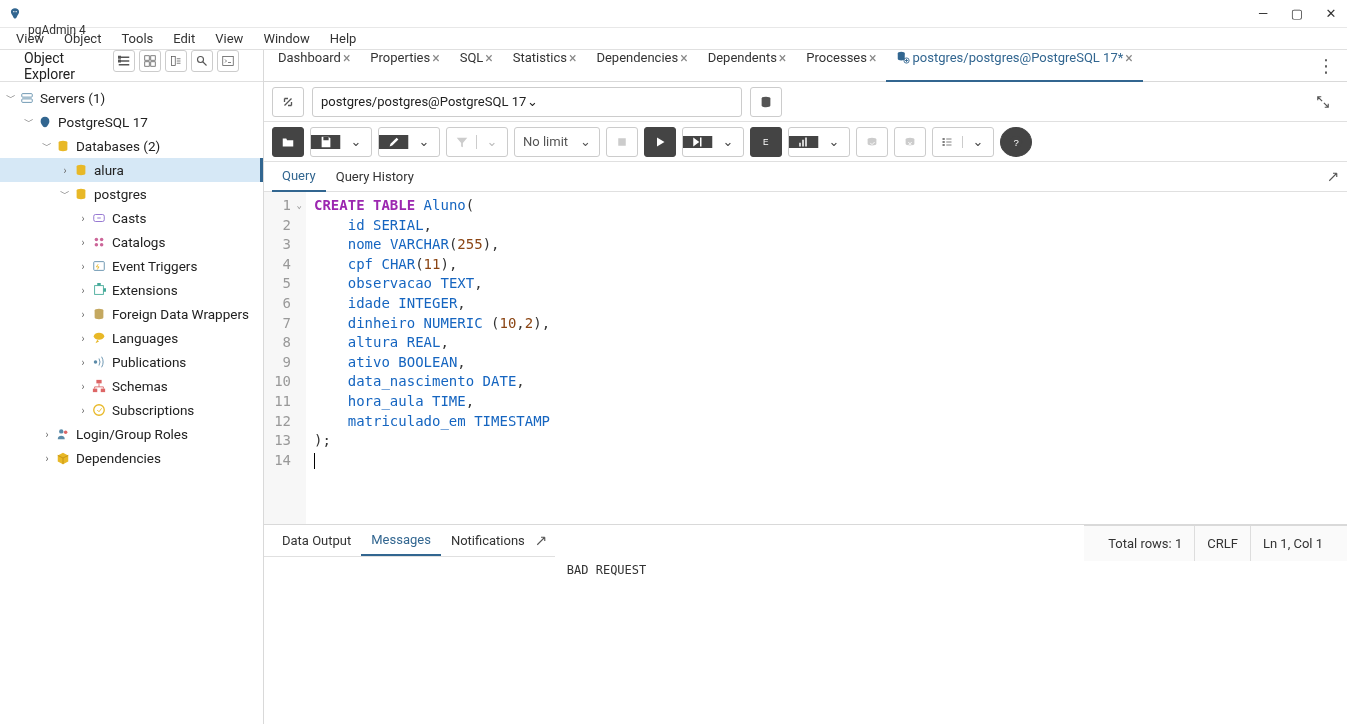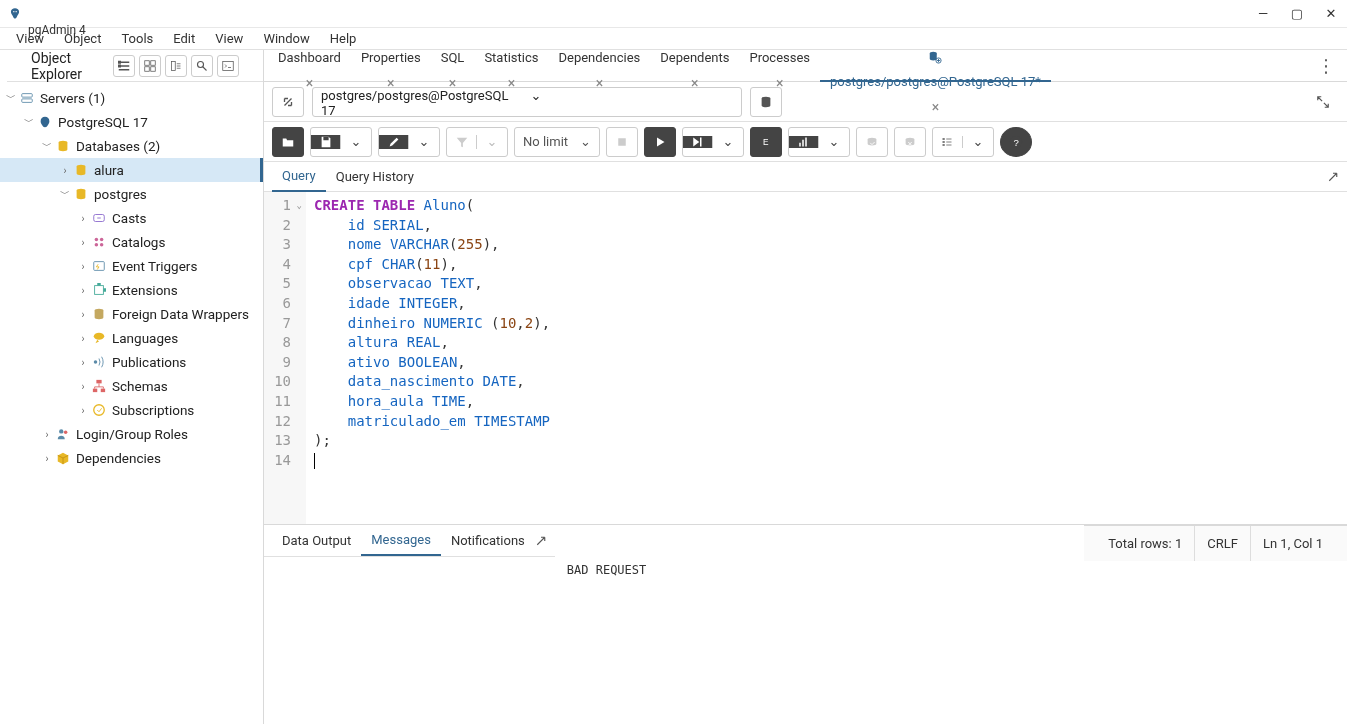--- a/index.html
+++ b/index.html
@@ -6,39 +6,39 @@
 body { font-family: -apple-system, BlinkMacSystemFont, "Segoe UI", Roboto, sans-serif; font-size: 13px; color: #222; background: #fff; overflow: hidden; width: 1347px; height: 724px; }
 .titlebar { height: 28px; display: flex; align-items: center; padding: 0 8px; border-bottom: 1px solid #e8e8e8; }
 .titlebar .logo { width: 14px; height: 14px; margin-right: 6px; color: #326690; }
 .titlebar .title { flex: 1; font-size: 12px; color: #333; margin-top: 33px; }
 .titlebar .winbtns { display: flex; gap: 18px; }
 .titlebar .winbtns span { width: 16px; text-align: center; color: #333; cursor: pointer; }
 .menubar { height: 22px; display: flex; align-items: center; padding: 0 8px; gap: 4px; border-bottom: 1px solid #e0e0e0; background: #fff; font-size: 13px; }
 .menubar span { padding: 2px 8px; cursor: pointer; color: #333; }
 .main { display: flex; height: calc(100% - 50px); }
 .sidebar { width: 264px; border-right: 1px solid #d9d9d9; display: flex; flex-direction: column; background: #fff; }
-.sidebar-head { height: 32px; display: flex; align-items: center; padding: 0 24px; border-bottom: 1px solid #e0e0e0; margin-left: 7px; }
+.sidebar-head { height: 32px; display: flex; align-items: flex-start; padding: 0 24px; border-bottom: 1px solid #e0e0e0; }
 .sidebar-head .label { flex: 1; font-size: 14px; color: #222; }
 .sidebar-head .btns { display: flex; gap: 4px; }
 .sidebar-head .btns .ic { width: 22px; height: 22px; display: flex; align-items: center; justify-content: center; border: 1px solid #ccc; border-radius: 3px; cursor: pointer; color: #444; }
 .tree { flex: 1; overflow: auto; padding: 4px 0; font-size: 13.5px; }
 .node { display: flex; align-items: center; height: 24px; cursor: pointer; white-space: nowrap; }
 .node.sel { background: #d6e8f6; border-right: 3px solid #326690; }
 .chev { width: 14px; text-align: center; color: #666; font-size: 10px; user-select: none; }
 .nic { width: 18px; display: inline-flex; justify-content: center; margin-right: 4px; }
 .content { flex: 1; display: flex; flex-direction: column; overflow: hidden; }
 .tabs { height: 32px; display: flex; align-items: center; border-bottom: 1px solid #d9d9d9; padding: 0 4px; }
-.tab { display: flex; align-items: center; height: 32px; padding: 0 10px; gap: 10px; cursor: pointer; color: #333; flex-direction: column; }
+.tab { display: flex; align-items: flex-start; height: 32px; padding: 0 10px; gap: 2px; cursor: pointer; color: #333; }
 .tab .x { color: #888; font-size: 14px; }
 .tab.active { color: #326690; border-bottom: 2px solid #326690; }
 .tab .tbic { color: #326690; display: inline-flex; }
 .tabs .kebab { margin-left: auto; padding: 0 8px; cursor: pointer; color: #555; font-size: 18px; }
 .connbar { height: 40px; display: flex; align-items: center; padding: 6px 8px; gap: 8px; border-bottom: 1px solid #e0e0e0; }
 .connbar .btn { height: 30px; min-width: 32px; border: 1px solid #ccc; border-radius: 3px; background: #fff; display: flex; align-items: center; justify-content: center; cursor: pointer; padding: 0 6px; color: #444; }
-.connbar .conn { flex: 0 0 430px; display: flex; height: 30px; border: 1px solid #ccc; border-radius: 3px; padding: 0 8px; gap: 7px; }
+.connbar .conn { flex: 0 0 430px; display: flex; align-items: center; height: 30px; border: 1px solid #ccc; border-radius: 3px; padding: 0 8px; }
 .connbar .conn span { flex: 1; }
 .connbar .expand { margin-left: auto; }
 .toolbar { height: 40px; display: flex; align-items: center; padding: 6px 8px; gap: 6px; border-bottom: 1px solid #e0e0e0; }
 .toolbar .btn, .toolbar .grp { height: 30px; border: 1px solid #ccc; border-radius: 3px; background: #fff; display: flex; align-items: center; justify-content: center; cursor: pointer; color: #444; }
 .toolbar .btn { min-width: 32px; padding: 0 6px; }
 .toolbar .grp { display: flex; }
 .toolbar .grp .seg { min-width: 30px; padding: 0 6px; display: flex; align-items: center; justify-content: center; border-right: 1px solid #ccc; }
 .toolbar .grp .seg:last-child { border-right: none; }
 .toolbar .sel { height: 30px; border: 1px solid #ccc; border-radius: 3px; padding: 0 8px; display: flex; align-items: center; gap: 12px; color: #555; }
 .toolbar .dark { background: #444; color: #fff; border-color: #444; }

